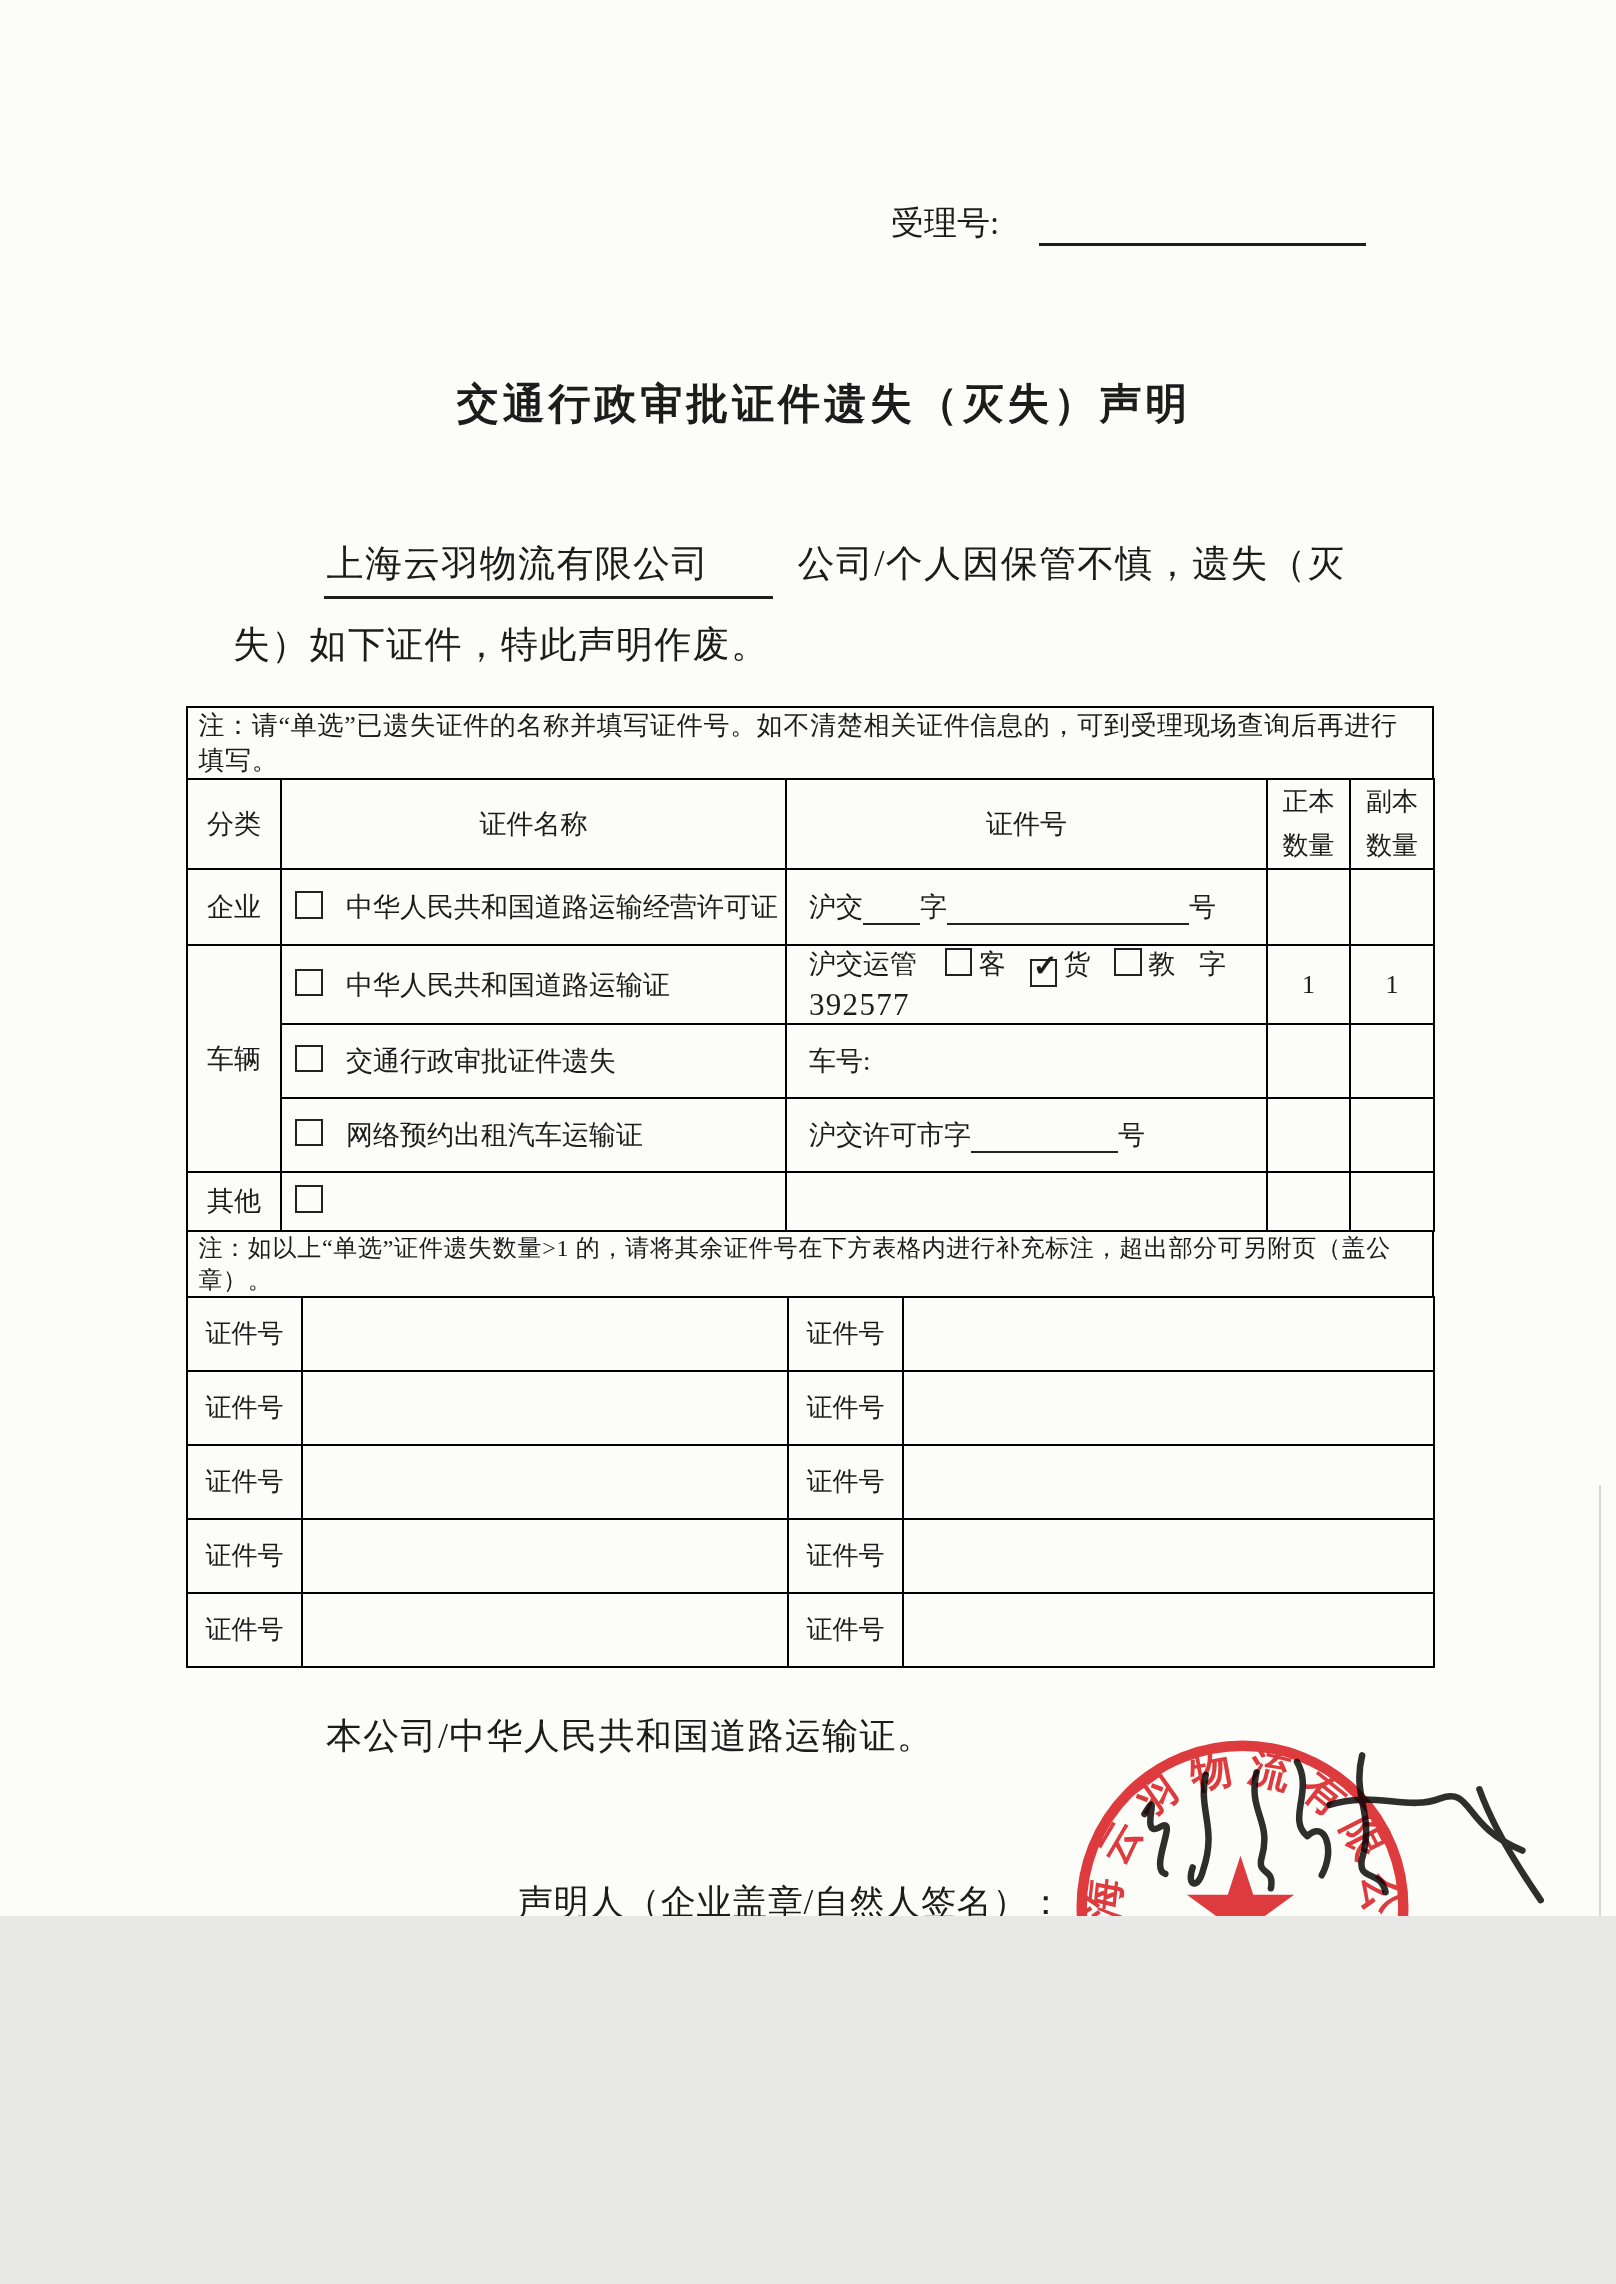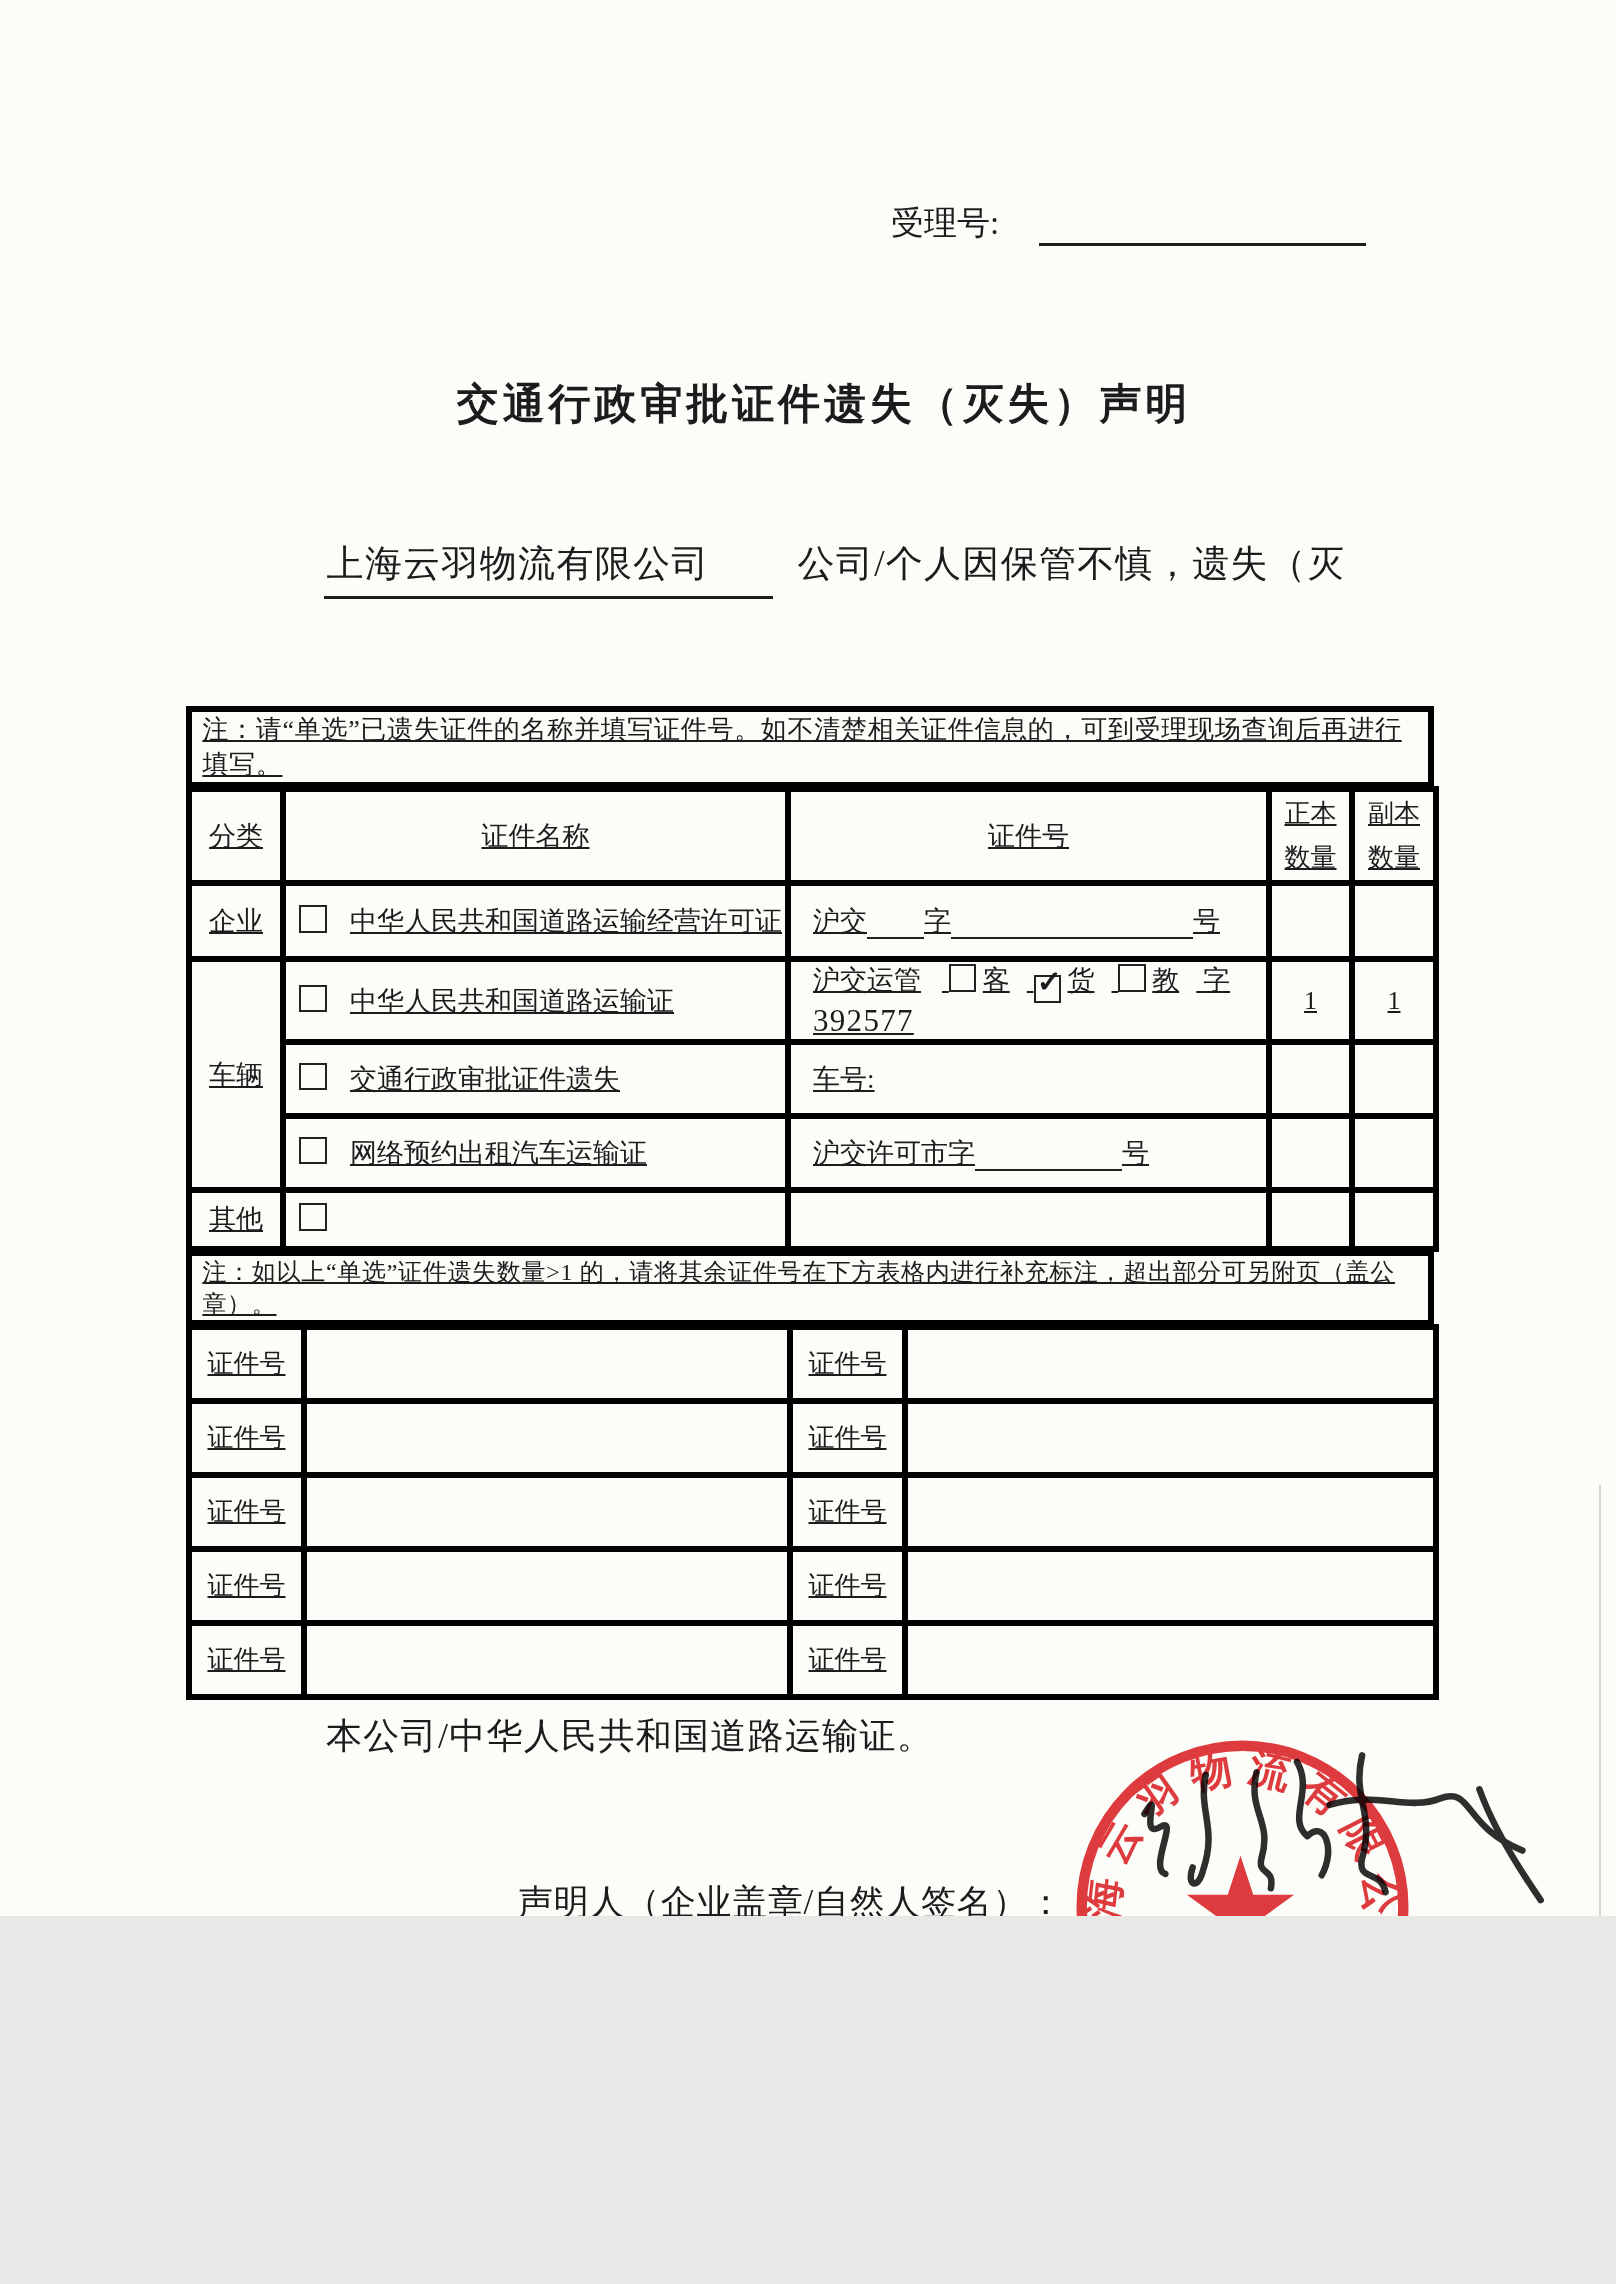--- a/index.html
+++ b/index.html
@@ -31,22 +31,22 @@
     padding:0 63px 6.5px 2.6px;margin-right:25px;
   }
   
   .tablewrap{position:absolute;left:186px;top:706px;width:1248px;}
   .tablewrap table{
     width:1248px;border-collapse:collapse;table-layout:fixed;
     font-size:27px;color:#1c1c1c;
   }
   .tablewrap table+table{margin-top:-2px;}
   .tablewrap td,.tablewrap th{
-    border:6px solid #000000;font-weight:normal;
-    padding:0;vertical-align:middle;background:transparent;text-decoration:underline;
+    border:2px solid #000000;font-weight:normal;
+    padding:0;vertical-align:middle;background:transparent;
   }
   td.note-cell{height:65px;padding:0 10.4px;font-size:26px;letter-spacing:0.7px;}
   td.note-cell.n2{height:55px;font-size:24px;}
   .t-main th{height:87px;text-align:center;font-size:27px;}
   .t-main .qty-head{width:60px;margin:0 auto;line-height:1.7;word-break:break-all;font-size:26px;}
   td.cat{ text-align:center;font-size:27px;}
   td.namecell{padding-left:13px;}
   td.nocell{padding-left:22px;}
   td.qty{text-align:center;font-size:26px;}
   .cb{
@@ -84,20 +84,21 @@
 
   <div class="acceptance">
     <span>受理号:</span><span class="fill"></span>
   </div>
 
   <h1 class="title">交通行政审批证件遗失（灭失）声明</h1>
 
   <div class="para-line l1">
     <span class="company-underlined">上海云羽物流有限公司</span><span>公司/个人因保管不慎，遗失（灭</span>
   </div>
+  <div class="para-line l2">失）如下证件，特此声明作废。</div>
 
   <div class="tablewrap">
 
     <table class="t-note1">
       <tbody>
           <tr>
             <td class="note-cell">注：请“单选”已遗失证件的名称并填写证件号。如不清楚相关证件信息的，可到受理现场查询后再进行填写。</td>
           </tr>
     </tbody>
       </table>

